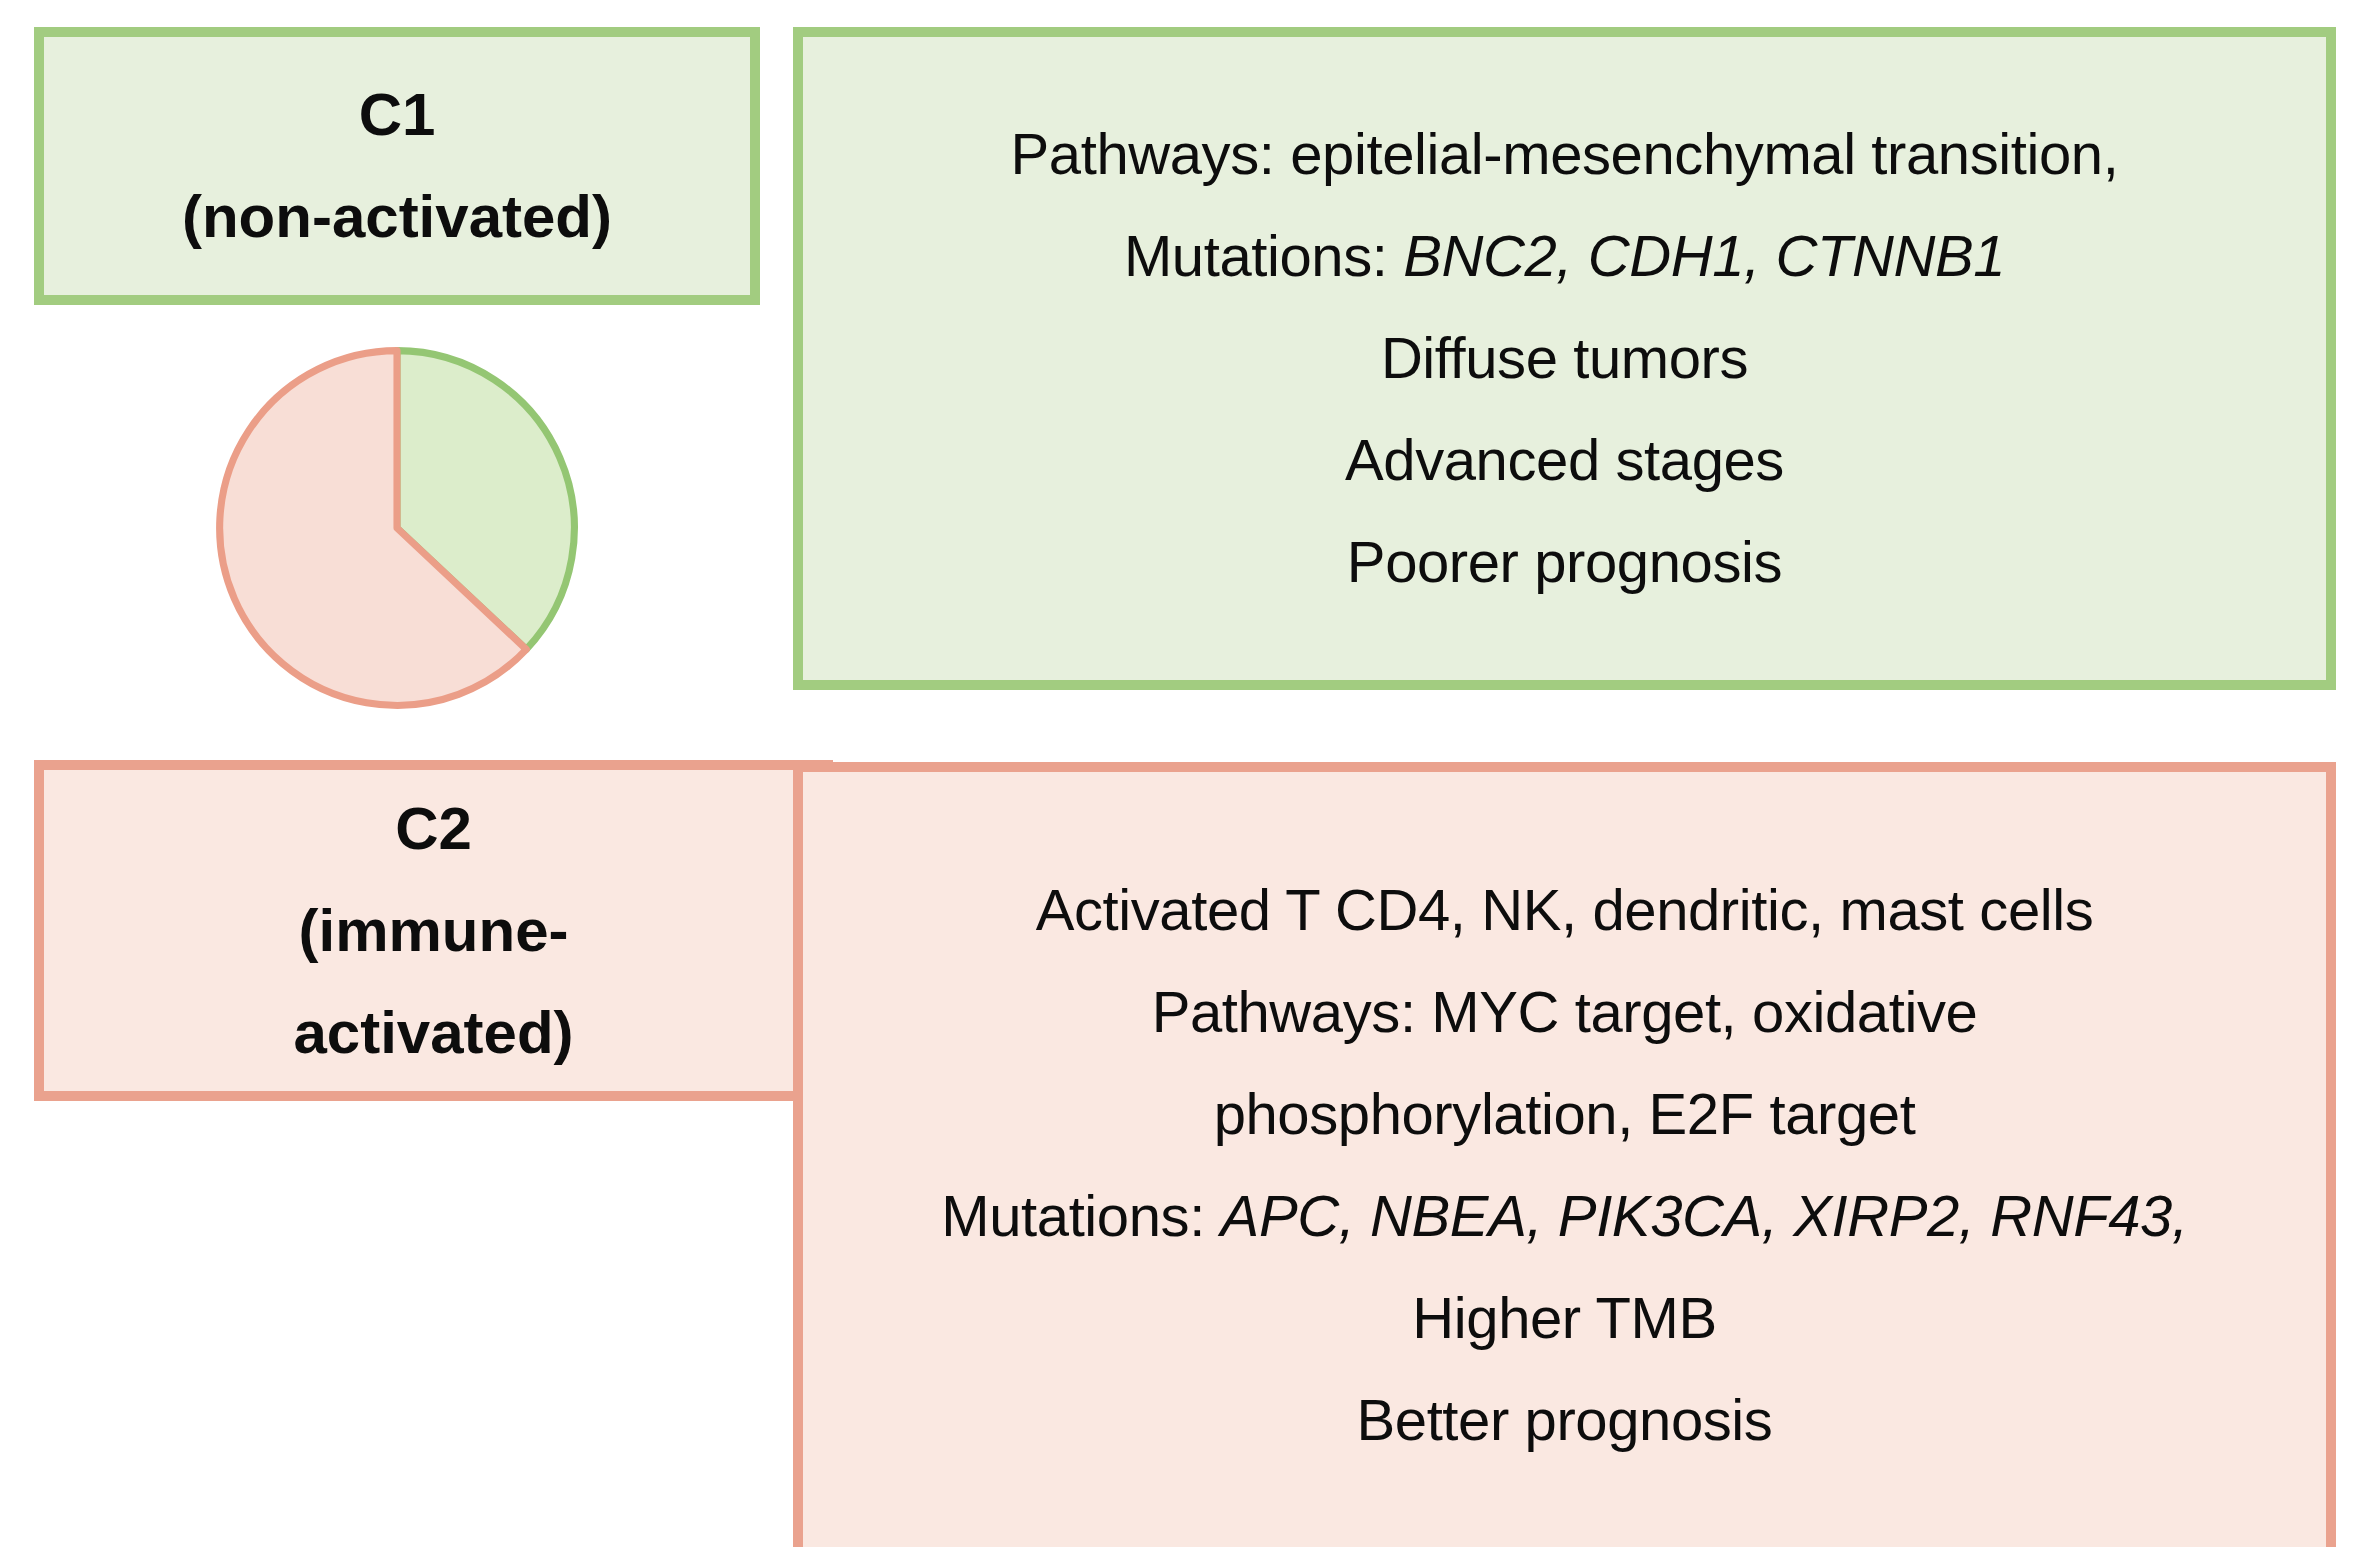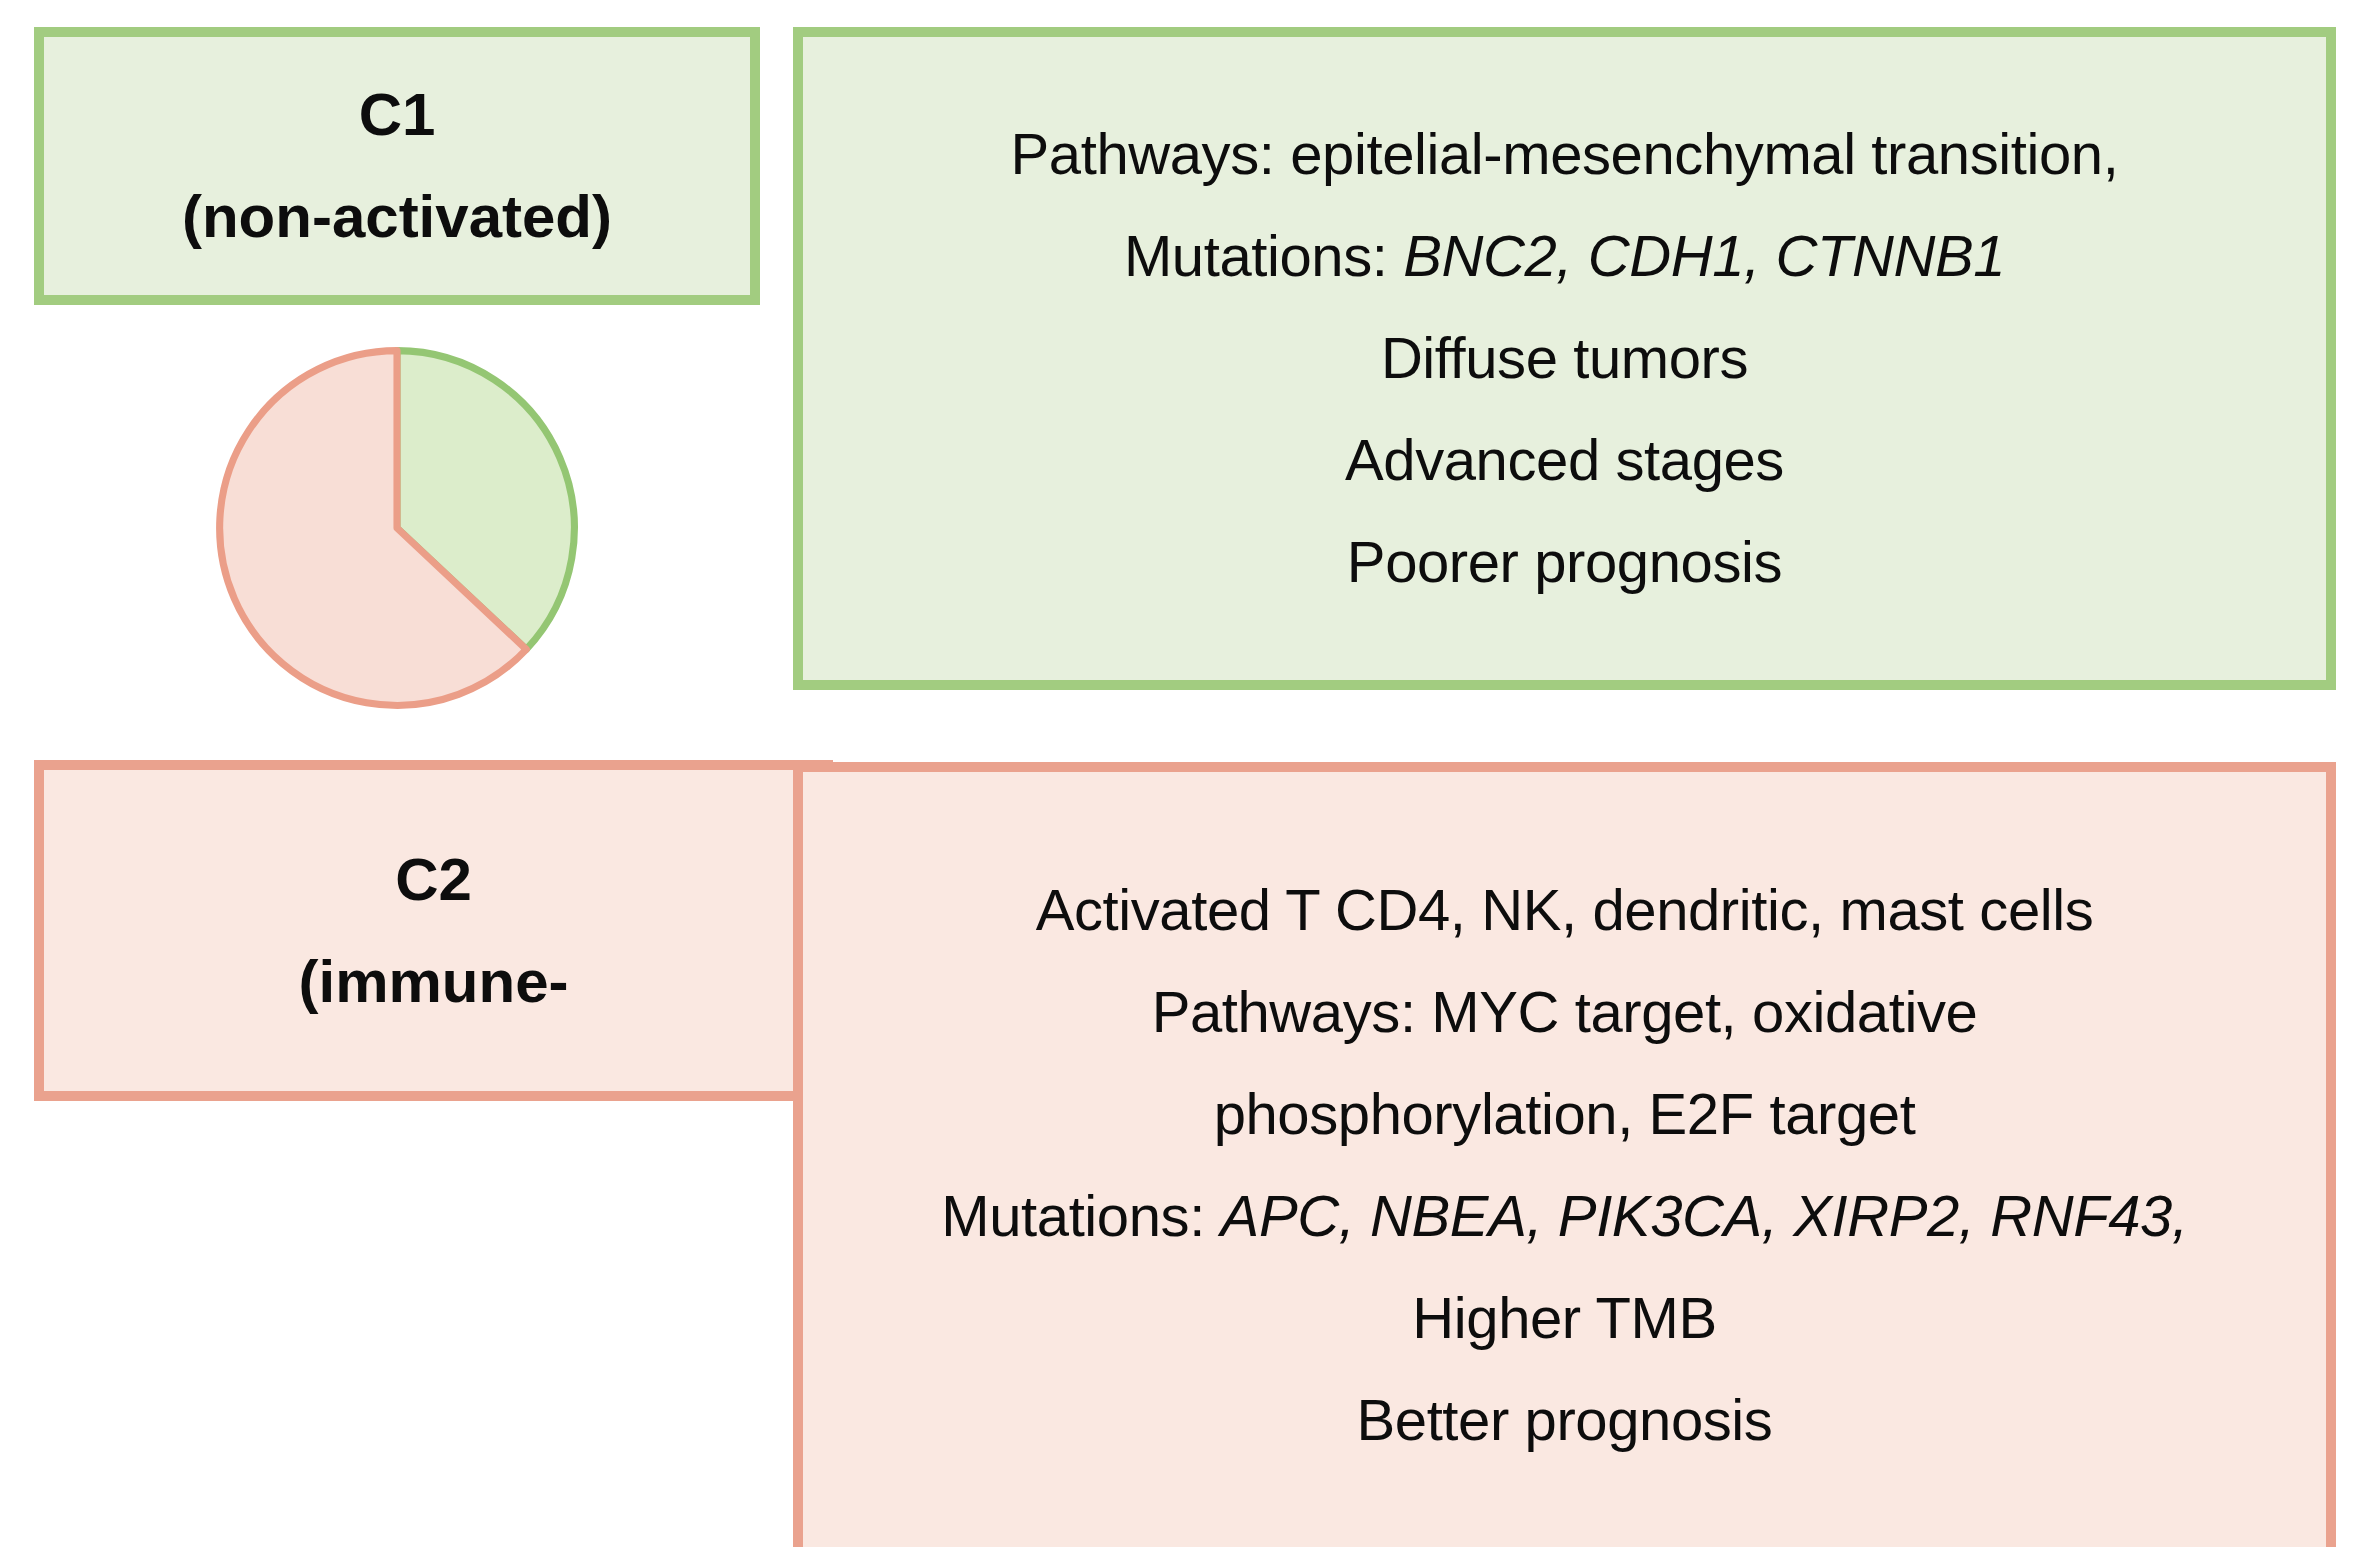--- a/index.html
+++ b/index.html
@@ -77,20 +77,21 @@
   </div>
 
 <svg id="pie-chart" viewBox="-106 -106 212 212" xmlns="http://www.w3.org/2000/svg">
     <path d="M0 0 L0 -100 A100 100 0 0 1 72.9 68.45 Z" fill="#dcedcb" stroke="#94c673" stroke-width="4" stroke-linejoin="round"></path>
     <path d="M0 0 L72.9 68.45 A100 100 0 1 1 0 -100 Z" fill="#f8ded6" stroke="#eb9e88" stroke-width="4" stroke-linejoin="round"></path>
   </svg>
 
 <div class="box box--pink label-box" id="c2-label">
     <div class="line"><span class="seg">C2</span></div>
     <div class="line"><span class="seg">(immune-</span></div>
+    <div class="line"><span class="seg">activated)</span></div>
   </div>
 
 <div class="box box--pink info-box" id="c2-info">
     <div class="line"><span class="seg">Activated T CD4, NK, dendritic, mast cells</span></div>
     <div class="line"><span class="seg">Pathways: MYC target, oxidative</span></div>
     <div class="line"><span class="seg">phosphorylation, E2F target</span></div>
     <div class="line"><span class="seg">Mutations: </span><span class="seg--italic">APC, NBEA, PIK3CA, XIRP2, RNF43,</span></div>
     <div class="line"><span class="seg">Higher TMB</span></div>
     <div class="line"><span class="seg">Better prognosis</span></div>
   </div>

